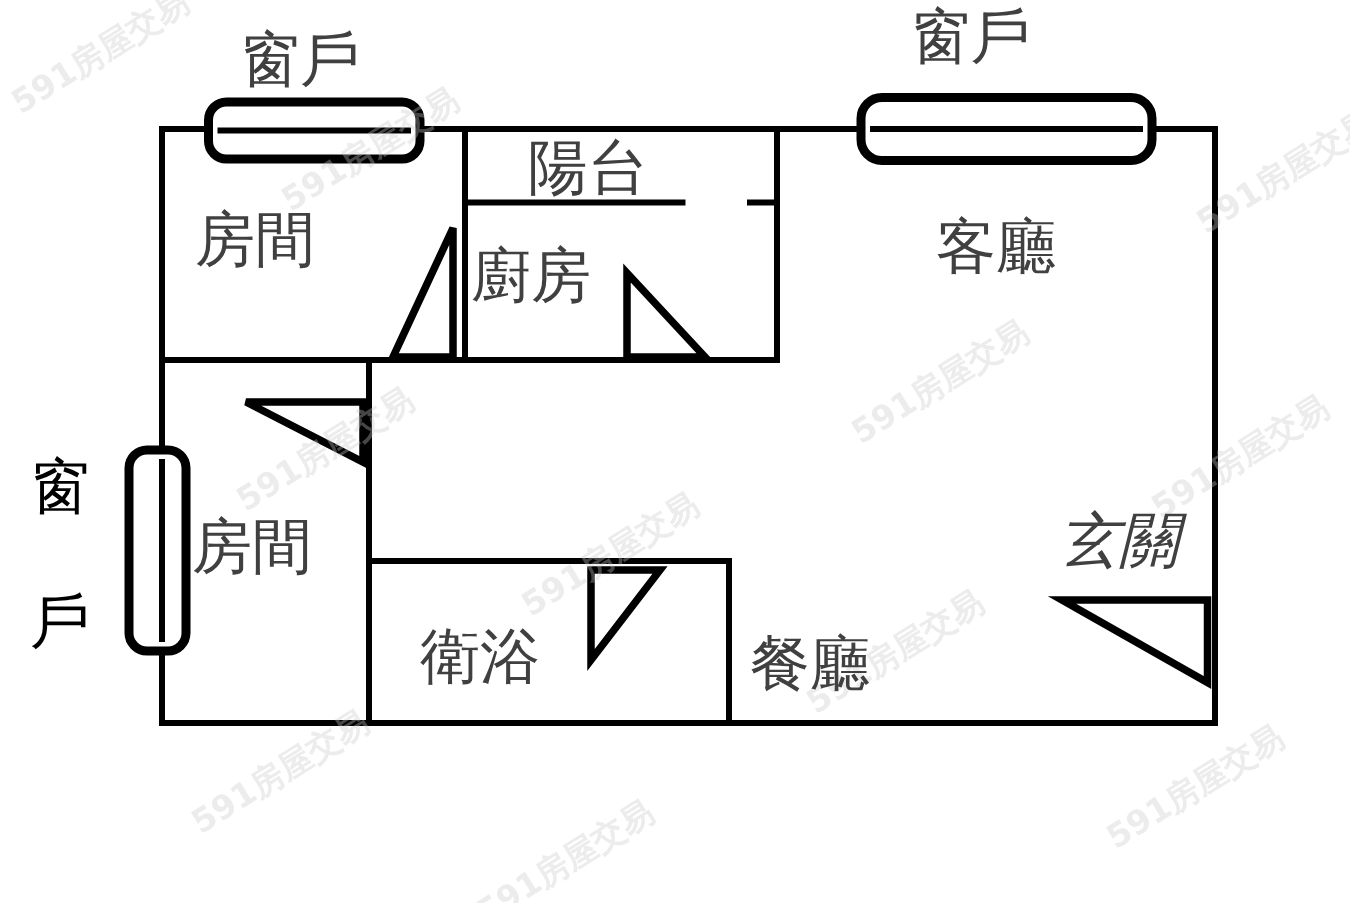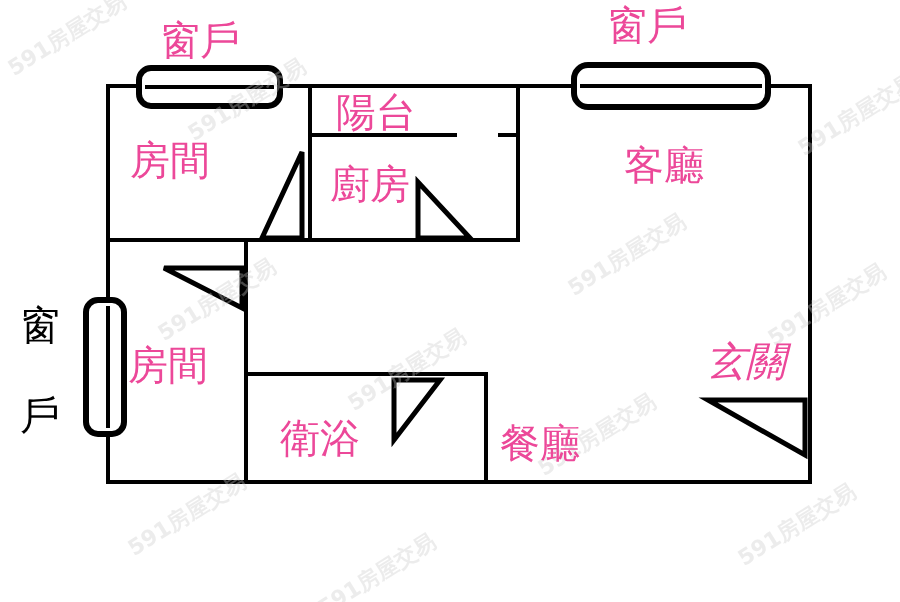--- a/index.html
+++ b/index.html
@@ -1,18 +1,18 @@
 <!DOCTYPE html>
 <html><head>
   <meta charset="utf-8">
   <style>
     html, body { margin: 0; padding: 0; background: #ffffff; }
     body { width: 900px; height: 602px; overflow: hidden; position: relative; font-family: "DejaVu Sans", sans-serif; }
     svg { position: absolute; left: 0; top: 0; }
-    .label { position: absolute; color: #ec4899; font-size: 40px; line-height: 1; white-space: nowrap; font-family: "DejaVu Sans", sans-serif; }
+    .label { position: absolute; color: #404040; font-size: 40px; line-height: 1; white-space: nowrap; font-family: "DejaVu Sans", sans-serif; }
     .vlabel { position: absolute; color: #000; font-size: 40px; line-height: 1; font-family: "DejaVu Sans", sans-serif; }
     .wm { position: absolute; color: rgba(200,200,200,0.35); font-size: 22px; font-weight: bold; transform: rotate(-32deg); white-space: nowrap; font-family: "DejaVu Sans", sans-serif; }
   </style>
 </head>
 <body>
 
 <svg width="900" height="602" viewBox="0 0 900 602">
   <g stroke="#000" stroke-width="4" fill="none" stroke-linecap="square">
 
     <line x1="108" y1="86" x2="810" y2="86"></line>
@@ -64,19 +64,19 @@
 <div class="wm" style="left:120px;top:500px;">591房屋交易</div>
 <div class="wm" style="left:730px;top:510px;">591房屋交易</div>
 <div class="wm" style="left:310px;top:560px;">591房屋交易</div>
 
 <div class="label" style="left:160px;top:20px;">窗戶</div>
 <div class="label" style="left:607px;top:5px;">窗戶</div>
 <div class="vlabel" style="left:20px;top:305px;">窗</div>
 <div class="vlabel" style="left:20px;top:395px;">戶</div>
 
 <div class="label" style="left:130px;top:140px;">房間</div>
-<div class="label" style="left:336px;top:92px;">陽台</div>
-<div class="label" style="left:314px;top:164px;margin-left:16px;">廚房</div>
+<div class="label" style="left:352px;top:92px;">陽台</div>
+<div class="label" style="left:314px;top:164px;">廚房</div>
 <div class="label" style="left:624px;top:145px;">客廳</div>
 <div class="label" style="left:128px;top:345px;">房間</div>
 <div class="label" style="left:280px;top:418px;">衛浴</div>
 <div class="label" style="left:500px;top:395px;margin-top:28px;">餐廳</div>
 <div class="label" style="left:706px;top:341px;font-style:italic;">玄關</div>
 
 </body></html>

